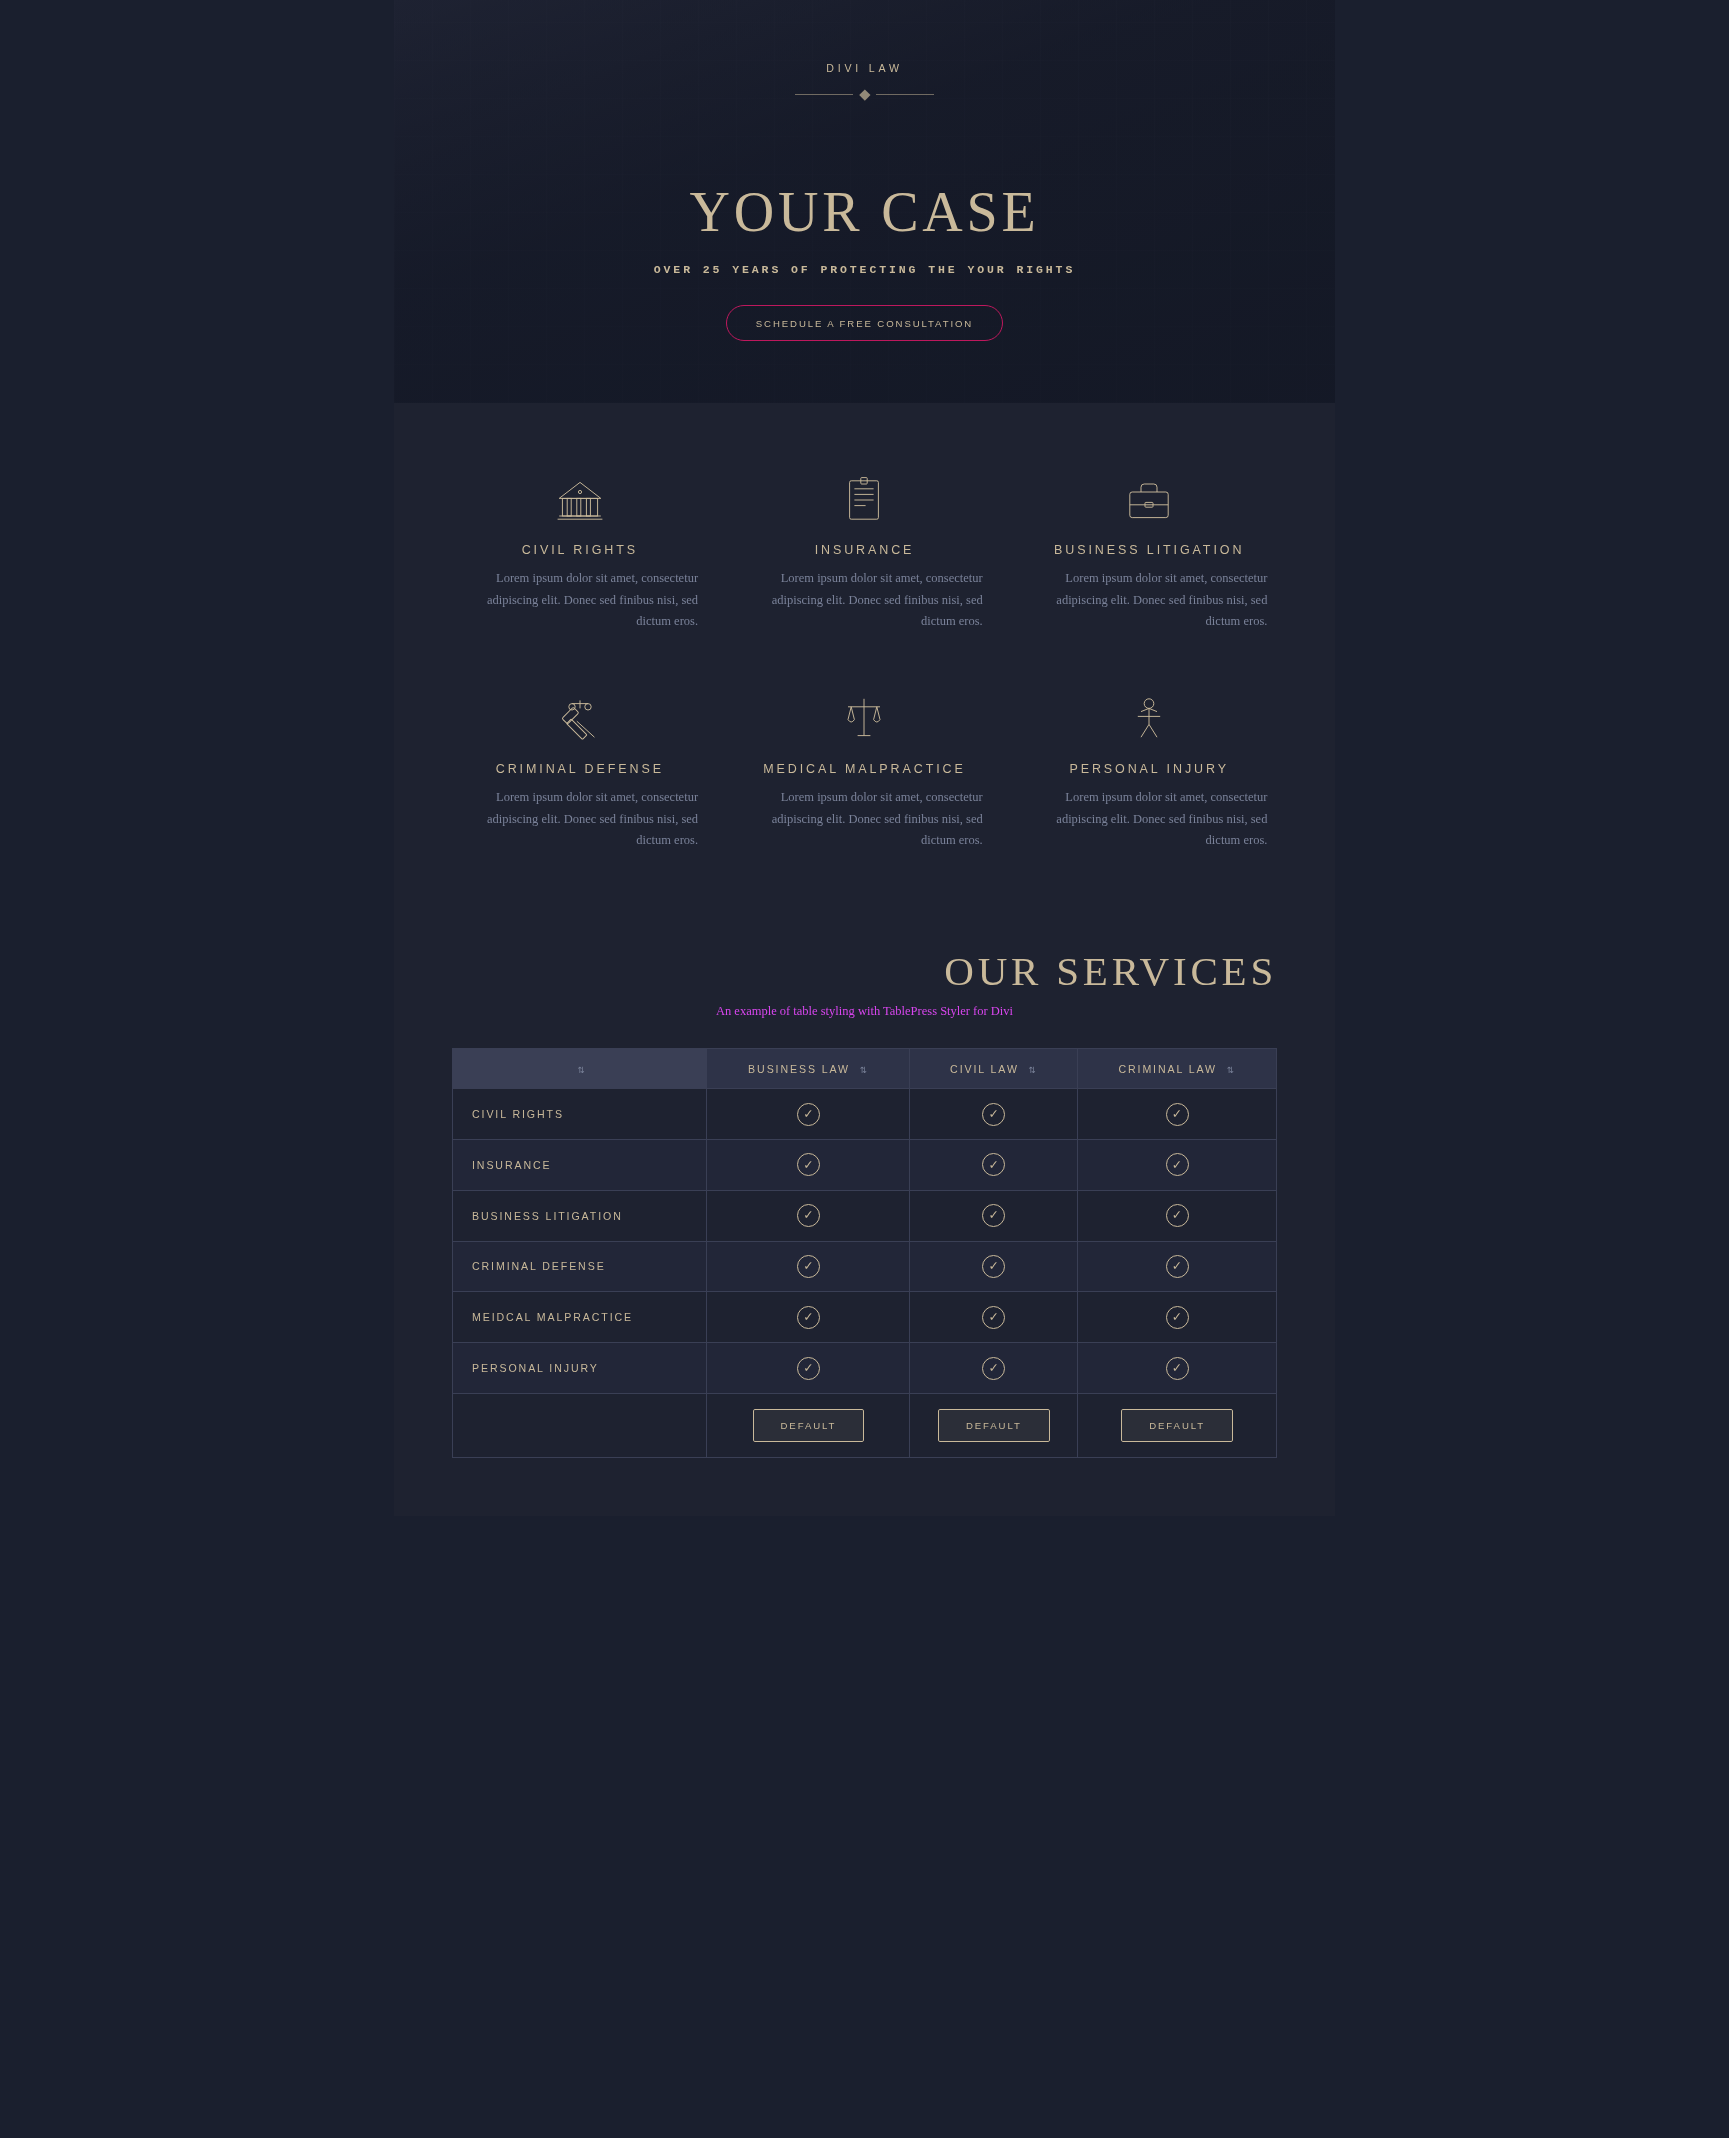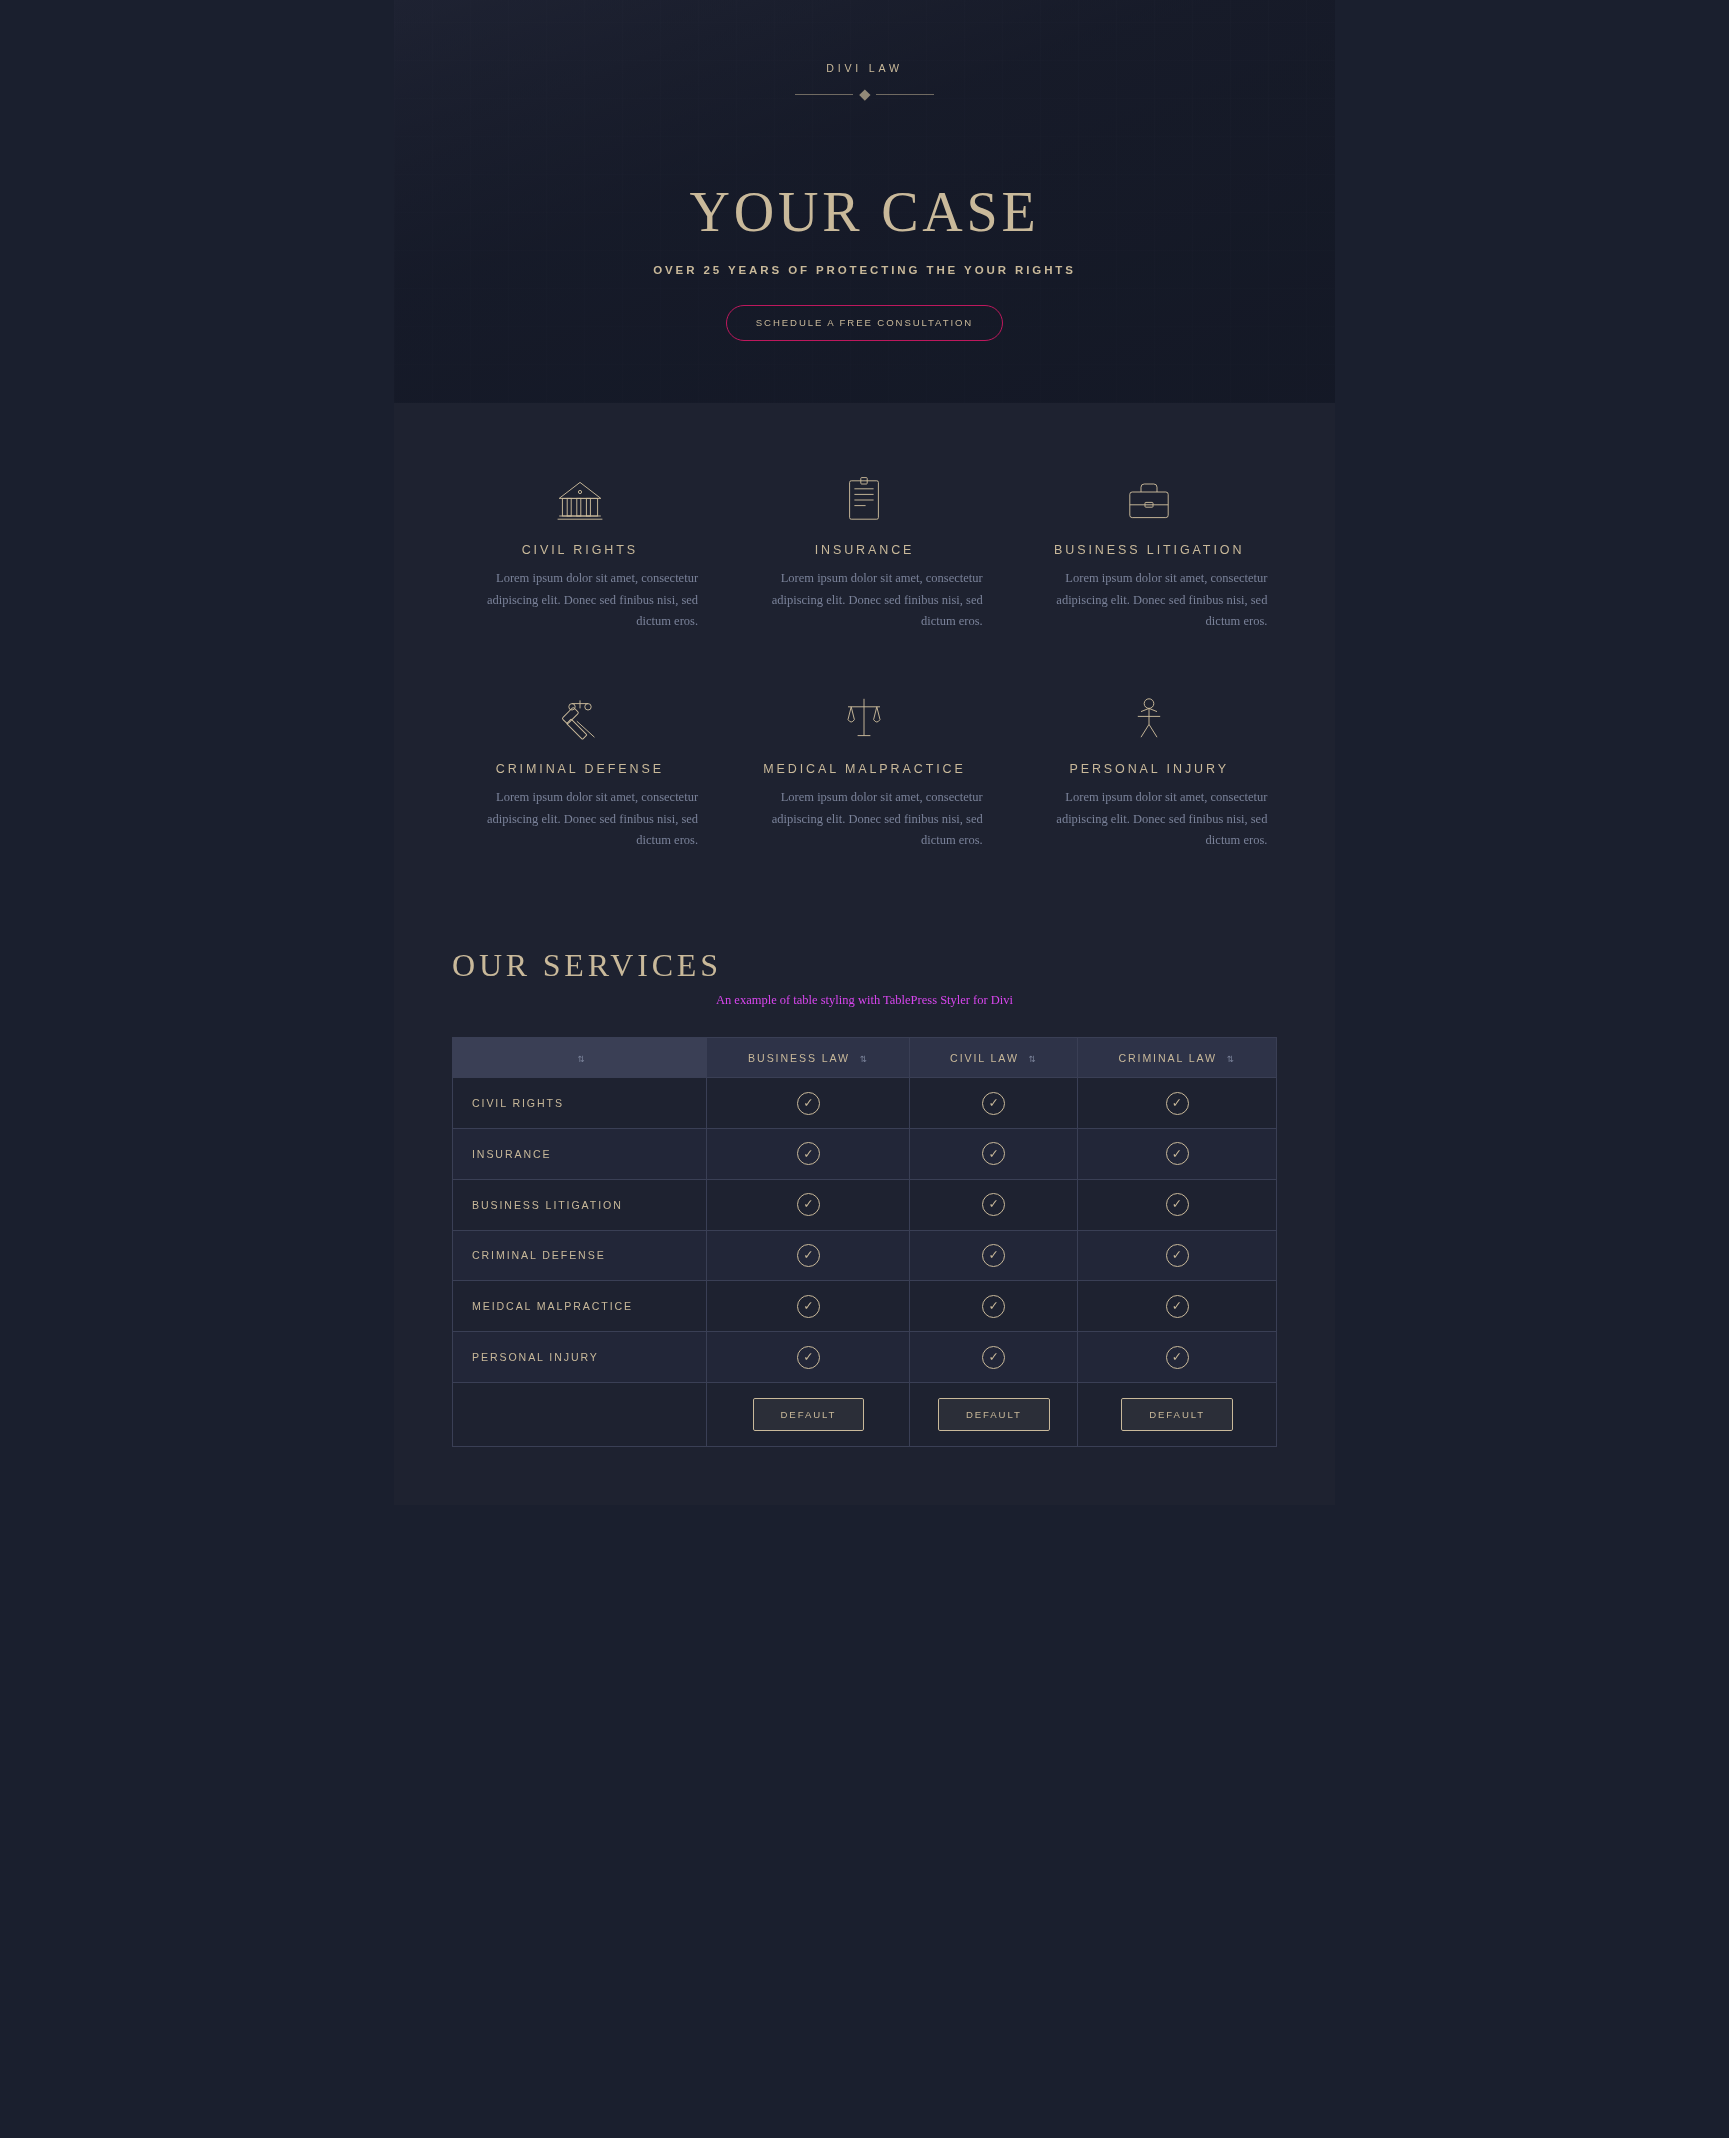--- a/index.html
+++ b/index.html
@@ -92,21 +92,21 @@
       margin-bottom: 19px;
       font-family: Georgia, serif;
     }
 
     .hero-subtitle {
       font-size: 11.5px;
       letter-spacing: 2.9px;
       color: #c9b99a;
       text-transform: uppercase;
       margin-bottom: 29px;
-      font-family: Liberation Sans, sans-serif;
+      font-family: Liberation Mono, monospace;
       font-weight: bold;
     }
 
     .hero-btn {
       display: inline-block;
       padding: 11.5px 29px;
       border: 1px solid #be185d;
       color: #c9b99a;
       font-size: 9.6px;
       letter-spacing: 1.9px;
@@ -168,22 +168,22 @@
       text-align: right;
     }
 
     
     .table-section {
       background: #1e2230;
       padding: 48px 58px 58px;
     }
 
     .table-section-title {
-      text-align: left;
-      font-size: 32px;
+      text-align: right;
+      font-size: 41px;
       color: #c9b99a;
       letter-spacing: 3.8px;
       text-transform: uppercase;
       font-weight: normal;
       margin-bottom: 9.6px;
       font-family: Georgia, serif;
     }
 
     .table-section-subtitle {
       text-align: center;

